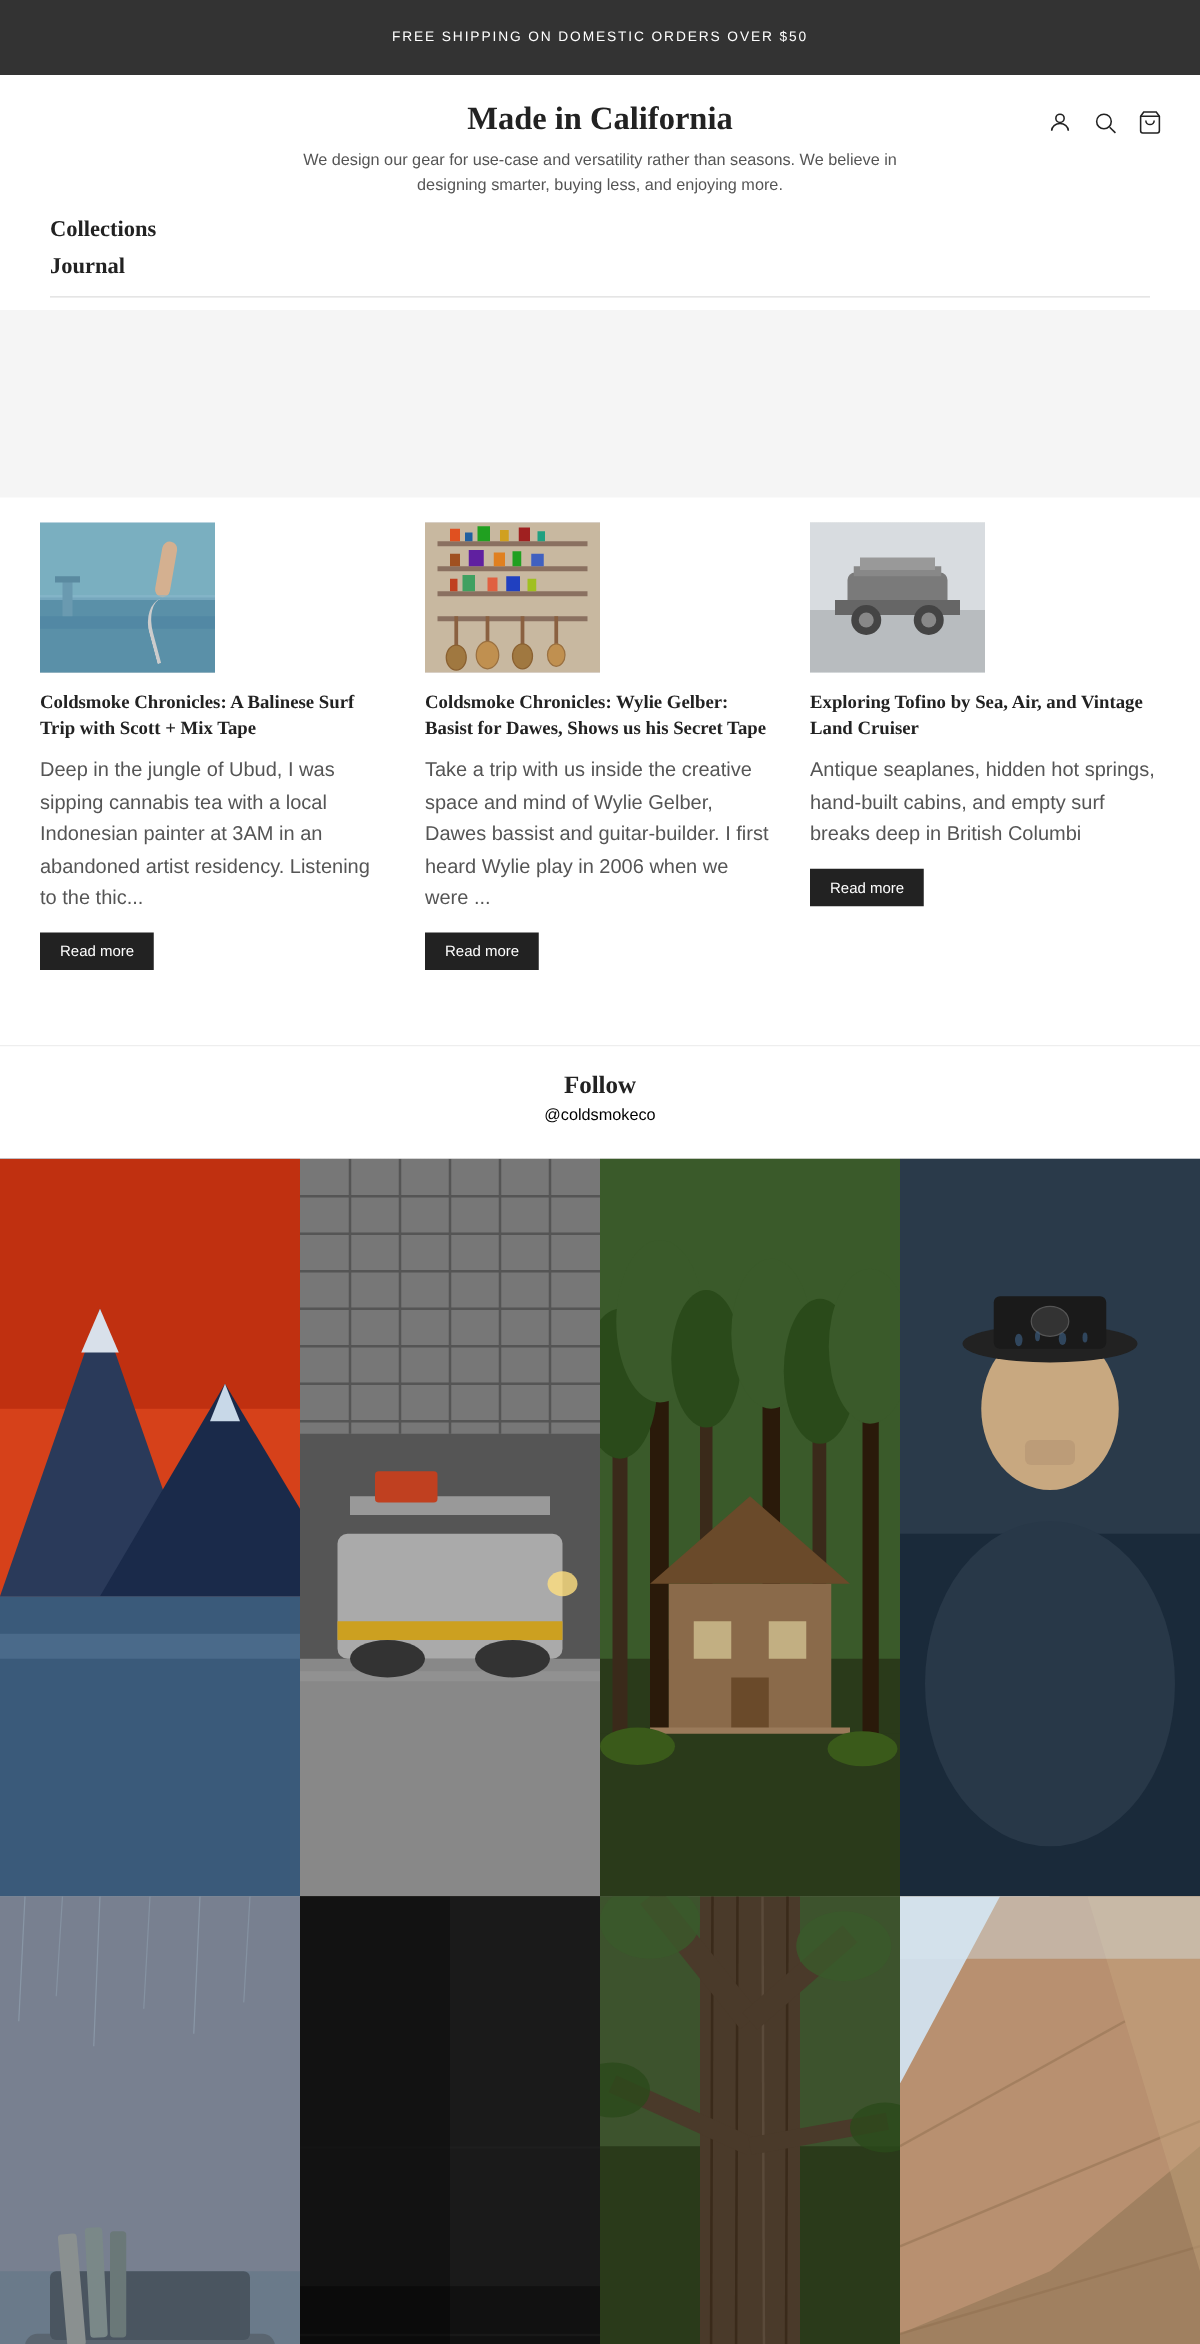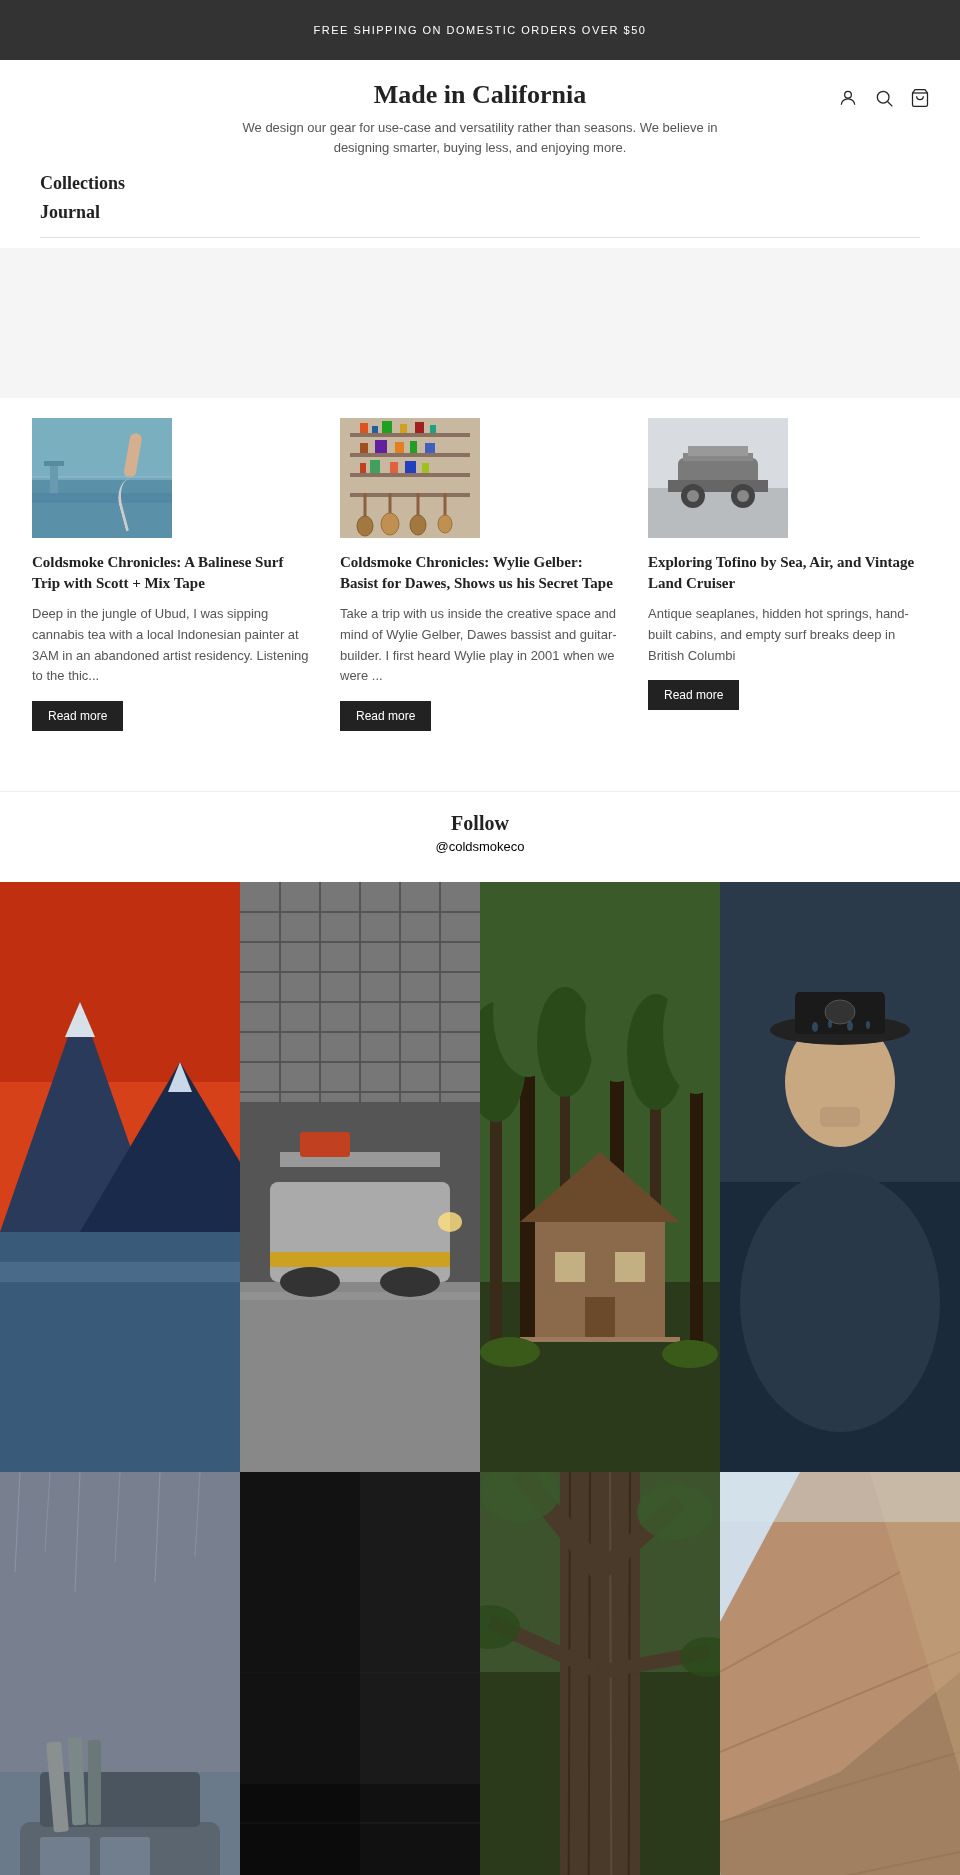--- a/index.html
+++ b/index.html
@@ -121,21 +121,21 @@
       background: linear-gradient(180deg, #d0d4d8 0%, #b8bcc0 100%);
     }
     .article-title {
       font-size: 15px;
       font-weight: bold;
       line-height: 1.4;
       margin-bottom: 10px;
       font-family: Georgia, serif;
     }
     .article-excerpt {
-      font-size: 13px;
+      font-size: 16px;
       color: #555;
       line-height: 1.6;
       margin-bottom: 14px;
       font-family: Arial, sans-serif;
     }
     .read-more-btn {
       display: inline-block;
       background: #222;
       color: #fff;
       padding: 8px 16px;
@@ -294,21 +294,21 @@
         <ellipse cx="25" cy="108" rx="8" ry="10" fill="#a07840" stroke="#8a6030" stroke-width="1"></ellipse>
         <line x1="50" y1="75" x2="50" y2="108" stroke="#8a6040" stroke-width="3"></line>
         <ellipse cx="50" cy="106" rx="9" ry="11" fill="#c09050" stroke="#9a7040" stroke-width="1"></ellipse>
         <line x1="78" y1="75" x2="78" y2="109" stroke="#8a6040" stroke-width="3"></line>
         <ellipse cx="78" cy="107" rx="8" ry="10" fill="#a07840" stroke="#8a6030" stroke-width="1"></ellipse>
         <line x1="105" y1="75" x2="105" y2="108" stroke="#8a6040" stroke-width="3"></line>
         <ellipse cx="105" cy="106" rx="7" ry="9" fill="#c09050" stroke="#9a7040" stroke-width="1"></ellipse>
       </svg>
     </div>
     <div class="article-title">Coldsmoke Chronicles: Wylie Gelber: Basist for Dawes, Shows us his Secret Tape</div>
-    <div class="article-excerpt">Take a trip with us inside the creative space and mind of Wylie Gelber, Dawes bassist and guitar-builder. I first heard Wylie play in 2001 when we were ...</div>
+    <div class="article-excerpt">Take a trip with us inside the creative space and mind of Wylie Gelber, Dawes bassist and guitar-builder. I first heard Wylie play in 2006 when we were ...</div>
     <button class="read-more-btn">Read more</button>
   </div>
 
   <div class="article-card">
     <div class="article-img article-img-car">
       <svg width="140" height="120" viewBox="0 0 140 120">
         <rect width="140" height="120" fill="#c8ccd0"></rect>
 
         <rect width="140" height="70" fill="#d8dce0"></rect>
         <rect y="70" width="140" height="50" fill="#b8bcbf"></rect>

